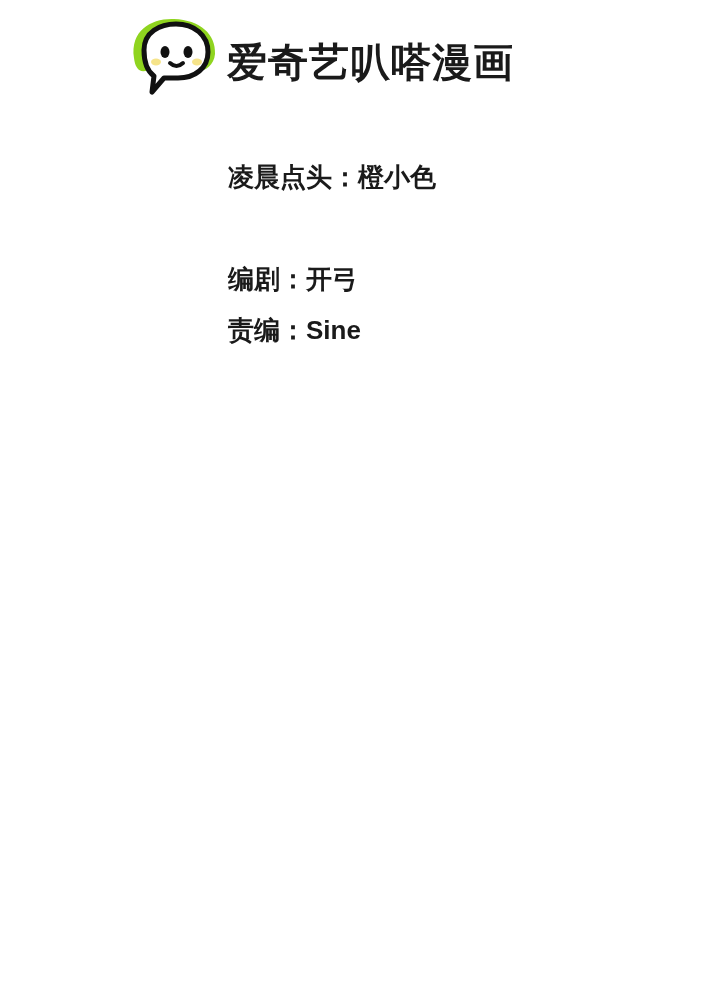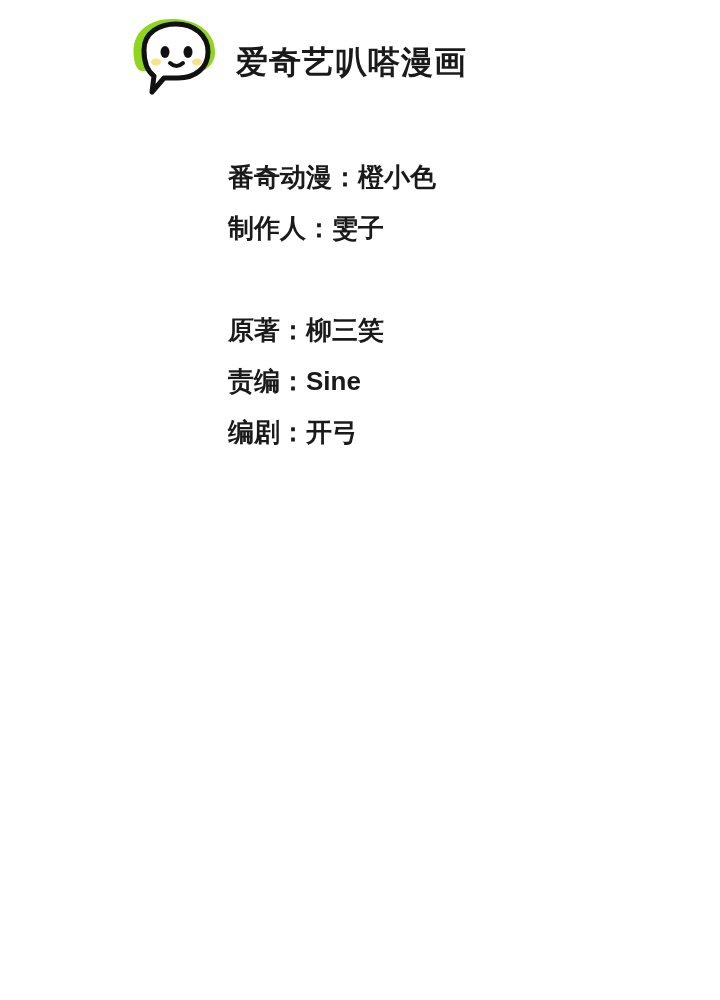--- a/index.html
+++ b/index.html
@@ -40,22 +40,22 @@
     flex: 0 0 auto;
   }
 
   .logo svg {
     display: block;
     width: 110px;
     height: 92px;
   }
 
   .brand-title {
-    margin-left: 10px;
-    font-size: 32px;
+    margin-left: 1px;
+    font-size: 40px;
     font-weight: bold;
     letter-spacing: 1px;
     color: #1a1a1a;
     white-space: nowrap;
     line-height: 1;
   }
 
   
   .credits {
     position: absolute;
@@ -97,23 +97,21 @@
         <ellipse cx="81" cy="46" rx="5" ry="3.4" fill="#f6e48a"></ellipse>
 
         <path d="M54 47 Q60.5 53 67 47" fill="none" stroke="#111111" stroke-width="4" stroke-linecap="round"></path>
       </svg>
     </div>
 
     <div class="brand-title">爱奇艺叭嗒漫画</div>
   </div>
 
   <div class="credits">
-    <div class="credit-line">番奇动漫：橙小色</div>
-    <div class="credit-line">制作人：雯子</div>
+    <div class="credit-line">凌晨点头：橙小色</div>
 
     <div class="credit-gap"></div>
 
-    <div class="credit-line">原著：柳三笑</div>
+    <div class="credit-line">编剧：开弓</div>
     <div class="credit-line">责编：Sine</div>
-    <div class="credit-line">编剧：开弓</div>
   </div>
 
 </div>
 
 </body></html>

